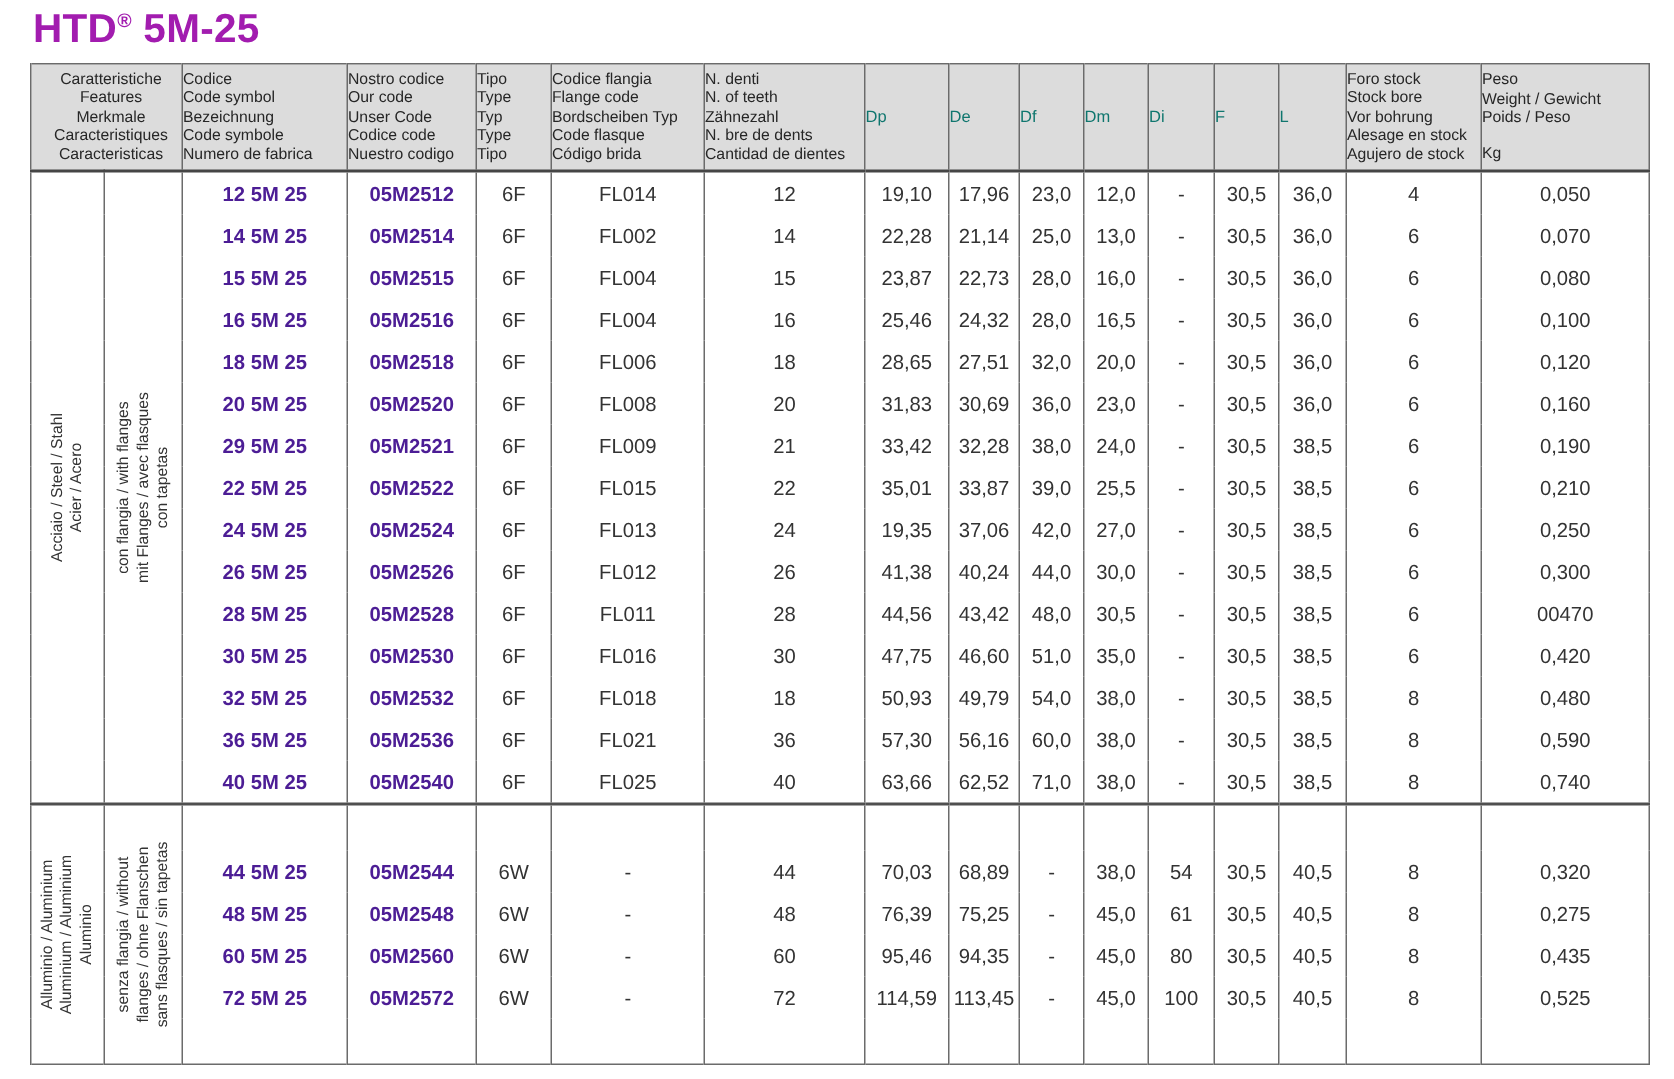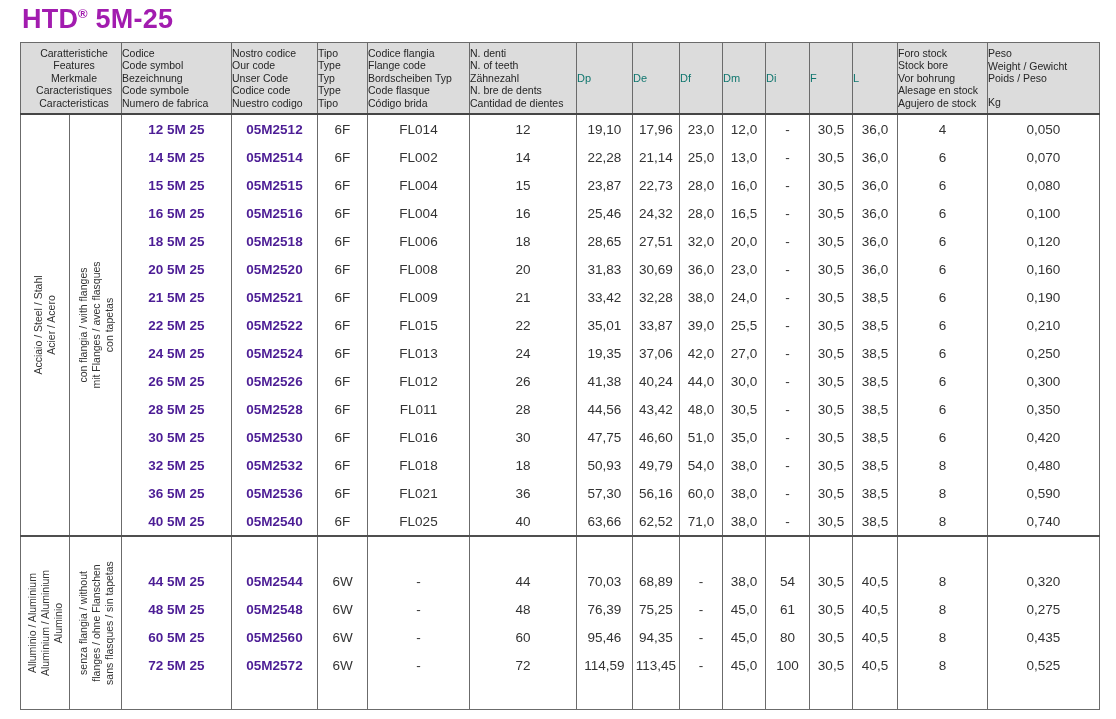--- a/index.html
+++ b/index.html
@@ -279,21 +279,21 @@
         <td class="c6">30,69</td>
         <td class="c7">36,0</td>
         <td class="c8">23,0</td>
         <td class="c9">-</td>
         <td class="c10">30,5</td>
         <td class="c11">36,0</td>
         <td class="c12">6</td>
         <td class="c13">0,160</td>
       </tr>
       <tr>
-        <td class="c0">21 5M 25</td>
+        <td class="c0">29 5M 25</td>
         <td class="c1">05M2521</td>
         <td class="c2">6F</td>
         <td class="c3">FL009</td>
         <td class="c4">21</td>
         <td class="c5">33,42</td>
         <td class="c6">32,28</td>
         <td class="c7">38,0</td>
         <td class="c8">24,0</td>
         <td class="c9">-</td>
         <td class="c10">30,5</td>
@@ -356,21 +356,21 @@
         <td class="c3">FL011</td>
         <td class="c4">28</td>
         <td class="c5">44,56</td>
         <td class="c6">43,42</td>
         <td class="c7">48,0</td>
         <td class="c8">30,5</td>
         <td class="c9">-</td>
         <td class="c10">30,5</td>
         <td class="c11">38,5</td>
         <td class="c12">6</td>
-        <td class="c13">0,350</td>
+        <td class="c13">00470</td>
       </tr>
       <tr>
         <td class="c0">30 5M 25</td>
         <td class="c1">05M2530</td>
         <td class="c2">6F</td>
         <td class="c3">FL016</td>
         <td class="c4">30</td>
         <td class="c5">47,75</td>
         <td class="c6">46,60</td>
         <td class="c7">51,0</td>

